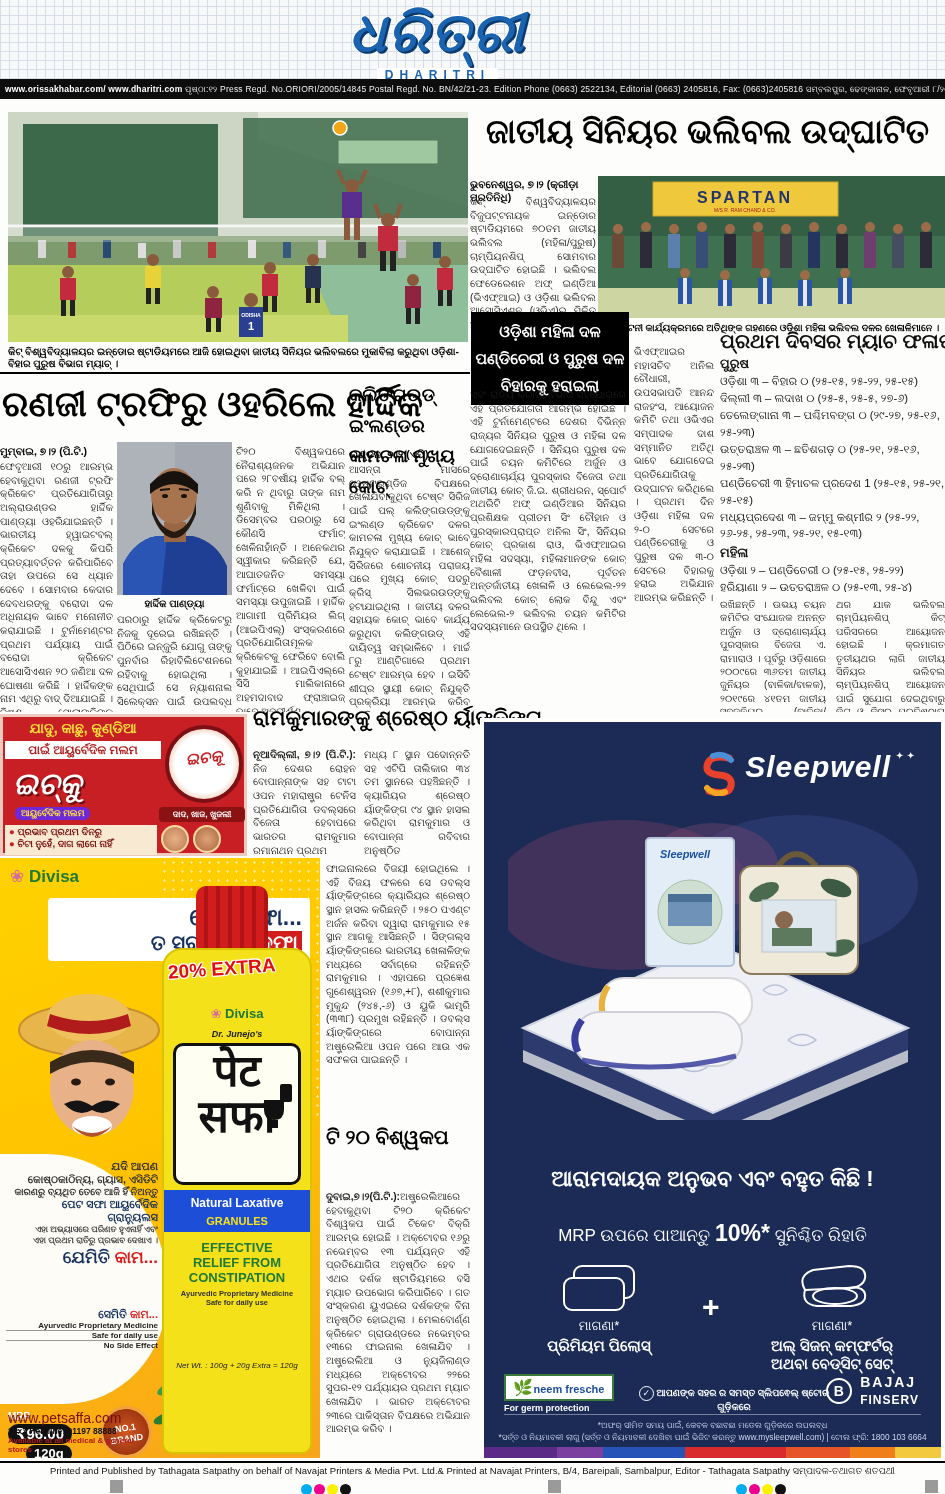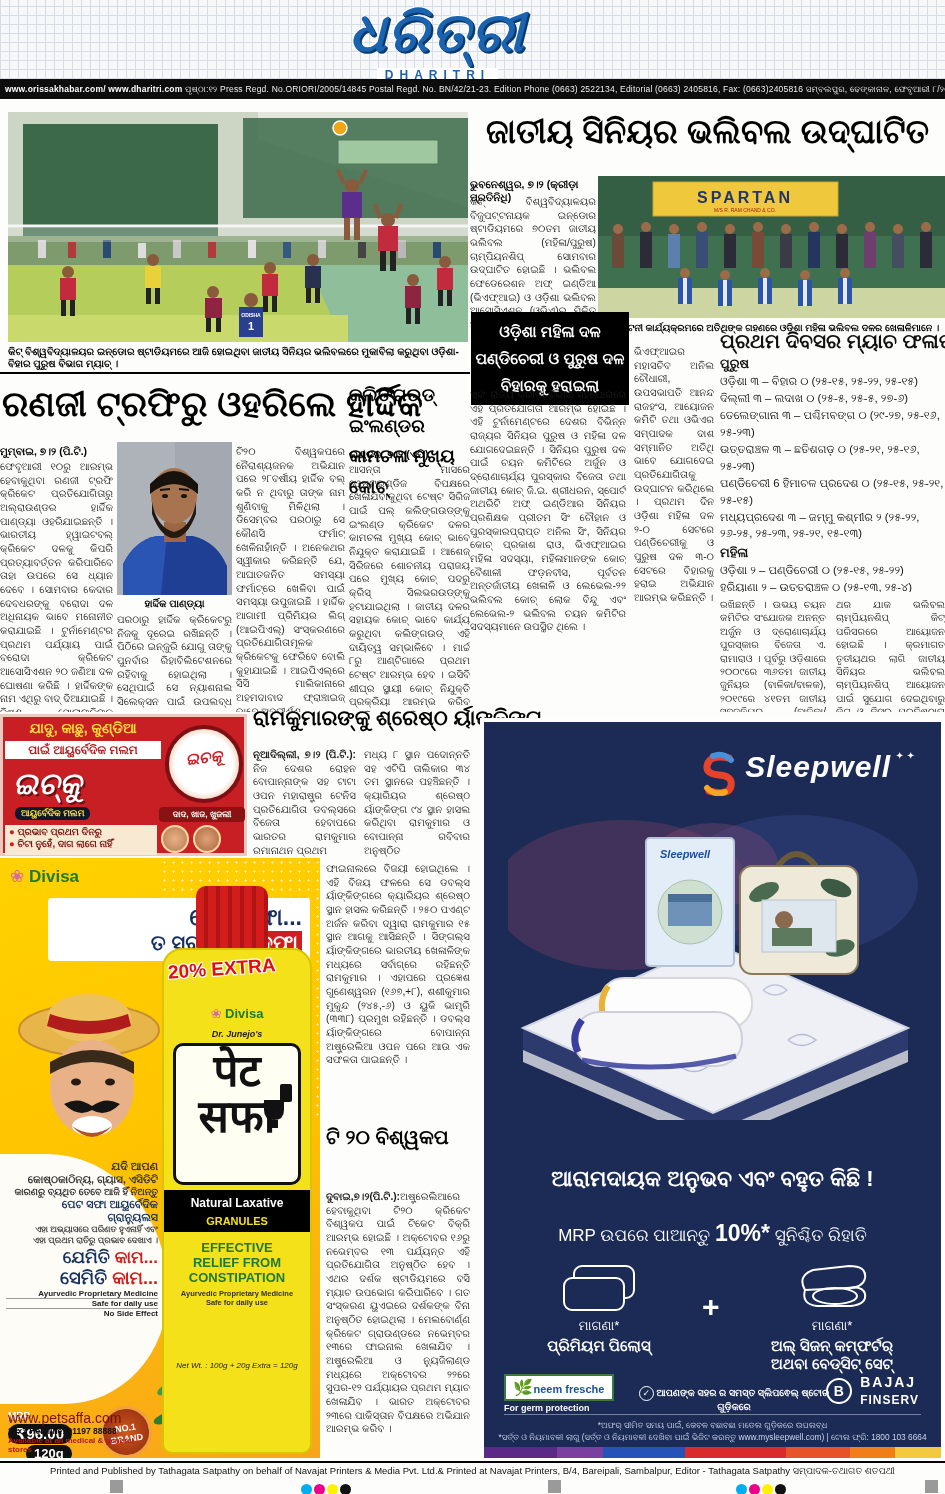--- a/index.html
+++ b/index.html
@@ -271,21 +271,21 @@
   <div class="abs body-text" style="left:634px;top:345px;width:80px;height:367px;">ଭିଏଫ୍ଆଇର ମହାସଚିବ ଅନିଲ ଚୌଧାରୀ, ଉପସଭାପତି ଆନନ୍ଦ ରାଜହଂସ, ଆୟୋଜନ କମିଟି ତଥା ଓଭିଏର ସମ୍ପାଦକ ଦାଶ ସମ୍ମାନିତ ଅତିଥି ଭାବେ ଯୋଗଦେଇ ପ୍ରତିଯୋଗିତାକୁ ଉଦ୍‌ଘାଟନ କରିଥିଲେ । ପ୍ରଥମ ଦିନ ଓଡ଼ିଶା ମହିଳା ଦଳ ୨-୦ ସେଟରେ ପଣ୍ଡିଚେରୀକୁ ଓ ପୁରୁଷ ଦଳ ୩-୦ ସେଟରେ ବିହାରକୁ ହରାଇ ଅଭିଯାନ ଆରମ୍ଭ କରିଛନ୍ତି ।</div>
 
   <div class="abs" style="left:720px;top:330px;width:225px;height:262px;overflow:hidden;">
     <div class="res-title">ପ୍ରଥମ ଦିବସର ମ୍ୟାଚ ଫଳାଫଳ</div>
     <div class="res-label">ପୁରୁଷ</div>
     <div>
         <div class="res-line">ଓଡ଼ିଶା ୩ – ବିହାର ୦ (୨୫-୧୫, ୨୫-୨୨, ୨୫-୧୫)</div>
         <div class="res-line">ଦିଲ୍ଲୀ ୩ – ଲଦାଖ ୦ (୨୫-୫, ୨୫-୫, ୨୭-୬)</div>
         <div class="res-line">ତେଲେଙ୍ଗାନା ୩ – ପଶ୍ଚିମବଙ୍ଗ ୦ (୨୯-୨୭, ୨୫-୧୬, ୨୫-୨୩)</div>
         <div class="res-line">ଉତ୍ତରାଞ୍ଚଳ ୩ – ଛତିଶଗଡ଼ ୦ (୨୫-୨୧, ୨୫-୧୬, ୨୫-୨୩)</div>
-        <div class="res-line">ପଣ୍ଡିଚେରୀ 6 ହିମାଚଳ ପ୍ରଦେଶ ୦ (୨୫-୧୫, ୨୫-୨୧, ୨୫-୧୫)</div>
+        <div class="res-line">ପଣ୍ଡିଚେରୀ ୩ ହିମାଚଳ ପ୍ରଦେଶ 1 (୨୫-୧୫, ୨୫-୨୧, ୨୫-୧୫)</div>
         <div class="res-line">ମଧ୍ୟପ୍ରଦେଶ ୩ – ଜମ୍ମୁ କଶ୍ମୀର ୨ (୨୫-୨୨, ୨୬-୨୫, ୨୫-୨୩, ୨୫-୨୧, ୧୫-୧୩)</div>
       </div>
     <div class="res-label">ମହିଳା</div>
     <div>
         <div class="res-line">ଓଡ଼ିଶା ୨ – ପଣ୍ଡିଚେରୀ ୦ (୨୫-୧୫, ୨୫-୨୨)</div>
         <div class="res-line">ହରିୟାଣା ୨ – ଉତ୍ତରାଞ୍ଚଳ ୦ (୨୫-୧୩, ୨୫-୪)</div>
       </div>
 
   </div>
   <div class="abs body-text" style="left:720px;top:598px;width:106px;height:114px;font-size:10px;">ରଖିଛନ୍ତି । ଉଭୟ ଚୟନ କମିଟିର ସଂଯୋଜକ ଅନନ୍ତ ଅର୍ଜୁନ ଓ ଦ୍ରୋଣାଚାର୍ଯ୍ୟ ପୁରସ୍କାର ବିଜେତା ଏ. ରାମାରାଓ । ପୂର୍ବରୁ ଓଡ଼ିଶାରେ ୨୦୦୯ରେ ୩୬ତମ ଜାତୀୟ ଜୁନିୟର (ବାଳିକା/ବାଳକ), ୨୦୧୯ରେ ୪୧ତମ ଜାତୀୟ ସବ୍‌ଜୁନିୟର (ବାଳିକା/ବାଳକ), ୨୦୨୦-୨୧ରେ ୬୯ତମ ଜାତୀୟ ସିନିୟର ଚାମ୍ପିୟନଶିପ୍ ଅନୁଷ୍ଠିତ ହୋଇଛି । ଏଥରକୁ ମିଶାଇ ୫</div>
@@ -315,21 +315,21 @@
   <div class="abs body-text" style="left:236px;top:445px;width:109px;height:267px;">ଟି୨୦ ବିଶ୍ୱକପରେ ନୈରାଶ୍ୟଜନକ ଅଭିଯାନ ପରେ ୨୮ବର୍ଷୀୟ ହାର୍ଦ୍ଦିକ ବଲ୍ କରି ନ ଥିବାରୁ ତାଙ୍କ ନାମ ଶୁଣିବାକୁ ମିଳିଥିଲା । ଡିସେମ୍ବର ପରଠାରୁ ସେ କୌଣସି ଫର୍ମାଟ୍ ଖେଳିନାହାଁନ୍ତି । ଅନେକଥର ସ୍ୱୀକାର କରିଛନ୍ତି ଯେ, ଆଘାତଜନିତ ସମସ୍ୟା ଫର୍ମାଟ୍‌ରେ ଖେଳିବା ପାଇଁ ସମସ୍ୟା ଉପୁଜାଇଛି । ହାର୍ଦ୍ଦିକ ଆଗାମୀ ପ୍ରିମିୟର ଲିଗ୍ (ଆଇପିଏଲ୍) ସଂସ୍କରଣରେ ପ୍ରତିଯୋଗିତାମୂଳକ କ୍ରିକେଟକୁ ଫେରିବେ ବୋଲି କୁହାଯାଇଛି । ଆଇପିଏଲ୍‌ରେ ସିସି ମାଲିକାନାରେ ଅହମଦାବାଦ ଫ୍ରାଞ୍ଚାଇଜ୍ ଭାବେ ଅବତୀର୍ଣ୍ଣ</div>
 
   <div class="abs headline" style="left:349px;top:380px;width:121px;font-size:18px;line-height:1.7;">କଲିଙ୍ଗଉଡ୍ ଇଂଲଣ୍ଡର କାମଚଳା ମୁଖ୍ୟ କୋଚ୍</div>
   <div class="abs dateline" style="left:349px;top:448px;width:121px;">ଲଣ୍ଡନ, ୭।୨ (ଏପି)</div>
   <div class="abs body-text" style="left:349px;top:463px;width:121px;height:249px;">ଆସନ୍ତା ମାସରେ ୱେଷ୍ଟଇଣ୍ଡିଜ ବିପକ୍ଷରେ ଖେଳାଯିବାକୁଥିବା ଟେଷ୍ଟ ସିରିଜ ପାଇଁ ପଲ୍ କଲିଙ୍ଗଉଡ୍‌ଙ୍କୁ ଇଂଲଣ୍ଡ କ୍ରିକେଟ ଦଳର କାମଚଳା ମୁଖ୍ୟ କୋଚ୍ ଭାବେ ନିଯୁକ୍ତ କରାଯାଇଛି । ଆଶେଜ୍ ସିରିଜରେ ଶୋଚନୀୟ ପରାଜୟ ପରେ ମୁଖ୍ୟ କୋଚ୍ ପଦରୁ କ୍ରିସ୍ ସିଲଭରଉଡ୍‌ଙ୍କୁ ହଟାଯାଇଥିଲା । ଜାତୀୟ ଦଳର ସହାୟକ କୋଚ୍ ଭାବେ କାର୍ଯ୍ୟ କରୁଥିବା କଲିଙ୍ଗଉଡ୍ ଏହି ଦାୟିତ୍ୱ ସମ୍ଭାଳିବେ । ମାର୍ଚ୍ଚ ୮ରୁ ଆଣ୍ଟିଗାରେ ପ୍ରଥମ ଟେଷ୍ଟ ଆରମ୍ଭ ହେବ । ଇସିବି ଶୀଘ୍ର ସ୍ଥାୟୀ କୋଚ୍ ନିଯୁକ୍ତି ପ୍ରକ୍ରିୟା ଆରମ୍ଭ କରିବ ବୋଲି କୁହାଯାଇଛି ।</div>
 
   <div class="abs itchku" style="left:0;top:714px;width:247px;height:142px;padding-left:32px;">
     <div class="abs ctr" style="left:0;top:3px;width:160px;font-size:14px;font-weight:bold;color:#ffe23a;">ଯାଦୁ, କାଛୁ, କୁଣ୍ଡିଆ</div>
     <div class="abs ctr" style="left:2px;top:24px;width:156px;background:#fff;font-size:12px;font-weight:bold;color:#b01c1c;padding:2px 0;">ପାଇଁ ଆୟୁର୍ବେଦିକ ମଲମ</div>
     <div class="abs" style="left:10px;top:50px;font-size:30px;font-weight:bold;color:#fff;font-style:italic;text-shadow:2px 2px 0 #6e0d0d;">ଇଚ୍‌କୁ</div>
-    <div class="abs" style="left:12px;top:90px;font-size:9px;font-weight:bold;color:#ffe23a;background:#0f172a;padding:1px 6px;border-radius:6px;">ଆୟୁର୍ବେଦିକ ମଲମ</div>
+    <div class="abs" style="left:12px;top:90px;font-size:9px;font-weight:bold;color:#ffe23a;background:#6d28d9;padding:1px 6px;border-radius:6px;">ଆୟୁର୍ବେଦିକ ମଲମ</div>
     <div class="abs" style="left:2px;top:108px;width:152px;height:30px;background:#f7e9d2;padding:1px 4px;box-sizing:border-box;">
       <div style="font-size:9.5px;font-weight:bold;color:#7a1010;"><span style="color:#c81f25;">●</span> <span>ପ୍ରଭାବ ପ୍ରଥମ ଦିନରୁ</span></div>
       <div style="font-size:9.5px;font-weight:bold;color:#7a1010;"><span style="color:#c81f25;">●</span> <span>ଚିଟା ନୁହେଁ, ଦାଗ ଲାଗେ ନାହିଁ</span></div>
     </div>
     <div class="abs" style="left:162px;top:8px;width:78px;height:78px;border-radius:50%;background:radial-gradient(#fff 58%,#f3d8c6 72%,#a01318 74%);border:4px solid #7e0f14;box-sizing:border-box;">
       <div class="ctr" style="margin-top:20px;font-size:16px;font-weight:bold;color:#c81f25;font-style:italic;transform:rotate(-6deg);">ଇଚକୂ</div>
     </div>
     <div class="abs ctr" style="left:156px;top:90px;width:86px;background:#8a1212;color:#fff;font-size:8.5px;font-weight:bold;padding:2px 0;border-radius:4px;">ଦାଦ, ଖାଜ, ଖୁଜଲୀ</div>
     <div class="abs" style="left:158px;top:108px;">
       <span style="display:inline-block;width:24px;height:24px;border-radius:50%;background:radial-gradient(#e8b188,#b97a52);border:2px solid #ffd9a0;"></span>
@@ -374,21 +374,21 @@
 
     <div class="abs ps-blob" style="left:0;top:296px;width:168px;height:250px;padding:6px 10px 0 6px;box-sizing:border-box;text-align:right;">
       <div style="font-size:11px;font-weight:bold;color:#333;">ଯଦି ଆପଣ</div>
       <div style="font-size:10.5px;font-weight:bold;color:#333;">କୋଷ୍ଠକାଠିନ୍ୟ, ଗ୍ୟାସ, ଏସିଡିଟି</div>
       <div style="font-size:9.5px;font-weight:bold;color:#333;">କାରଣରୁ ବ୍ୟଥିତ ତେବେ ଆଜି ହିଁ ନିଅନ୍ତୁ</div>
       <div style="font-size:11px;font-weight:bold;color:#16315e;">ପେଟ ସଫା ଆୟୁର୍ବେଦିକ</div>
       <div style="font-size:11px;font-weight:bold;color:#16315e;">ଗ୍ରାନ୍ୟୁଲସ</div>
       <div style="font-size:8.5px;font-weight:bold;color:#444;">ଏହା ଅଭ୍ୟାସରେ ପରିଣତ ହୁଏନାହିଁ ଏବଂ</div>
       <div style="font-size:8.5px;font-weight:bold;color:#444;">ଏହା ପ୍ରଥମ ରାତିରୁ ପ୍ରଭାବ ଦେଖାଏ ।</div>
       <div style="font-size:17px;font-weight:bold;color:#16315e;margin-top:2px;"><span>ଯେମିତି</span> <span style="color:#d31c1c;">କାମ...</span></div>
-      <div style="font-size:18px;font-weight:bold;color:#16315e;"><span>ସେମିତି</span> <span style="color:#d31c1c;">କାମ...</span></div>
+      <div style="font-size:11px;font-weight:bold;color:#16315e;margin-top:40px;"><span>ସେମିତି</span> <span style="color:#d31c1c;">କାମ...</span></div>
       <div style="font-size:8px;font-weight:bold;color:#222;border-bottom:1px solid #999;">Ayurvedic Proprietary Medicine</div>
       <div style="font-size:8px;font-weight:bold;color:#222;border-bottom:1px solid #999;">Safe for daily use</div>
       <div style="font-size:8px;font-weight:bold;color:#222;">No Side Effect</div>
     </div>
     <div class="abs" style="left:8px;top:548px;">
       <span style="font-size:10px;font-weight:bold;color:#fff;text-shadow:1px 1px 0 #b06000;">MRP</span><br>
       <span class="pill" style="display:inline-block;padding:1px 8px;font-size:15px;">₹96.00</span><br>
       <span class="pill" style="display:inline-block;padding:1px 8px;font-size:13px;margin-left:18px;">120g</span>
     </div>
     <div class="abs badge" style="left:100px;top:548px;width:52px;height:52px;font-size:9px;line-height:1.2;padding-top:14px;box-sizing:border-box;transform:rotate(-8deg);">
@@ -421,21 +421,21 @@
       <div class="ctr" style="font-size:9px;font-style:italic;font-weight:bold;color:#222;margin-top:8px;">Dr. Junejo's</div>
       <div style="margin:4px auto 0 auto;width:122px;height:136px;background:#fffef2;border:3px solid #111;border-radius:10px;text-align:center;position:relative;">
         <div style="font-size:44px;font-weight:bold;color:#111;line-height:1.05;margin-top:2px;">पेट</div>
         <div style="font-size:45px;font-weight:bold;color:#111;line-height:1.0;">सफा</div>
         <svg class="abs" style="right:2px;top:38px;" width="34" height="44" viewBox="0 0 34 44">
           <rect x="18" y="0" width="12" height="18" rx="2" fill="#111"></rect>
           <path d="M2,16 L22,16 L22,26 Q22,36 12,36 Q2,36 2,26 Z" fill="#111"></path>
           <rect x="8" y="36" width="8" height="8" fill="#111"></rect>
         </svg>
       </div>
-      <div class="ctr" style="margin-top:5px;background:#000000;padding:3px 0;">
+      <div class="ctr" style="margin-top:5px;background:#1d4ed8;padding:3px 0;">
         <span style="font-size:12px;font-weight:bold;color:#fff;">Natural Laxative</span>
         <span style="font-size:11px;font-weight:bold;color:#f5e11a;">GRANULES</span>
       </div>
       <div class="ctr" style="margin-top:8px;font-size:13px;font-weight:bold;color:#1e7a35;width:110px;margin-left:auto;margin-right:auto;">EFFECTIVE RELIEF FROM CONSTIPATION</div>
       <div class="ctr" style="margin-top:4px;font-size:7.5px;font-weight:bold;color:#333;">Ayurvedic Proprietary Medicine</div>
       <div class="ctr" style="font-size:7.5px;font-weight:bold;color:#333;">Safe for daily use</div>
       <div class="ctr" style="margin-top:54px;font-size:8px;font-style:italic;color:#222;">Net Wt. : 100g + 20g Extra = 120g</div>
     </div>
     <div class="abs" style="left:168px;top:100px;font-size:19px;font-weight:bold;color:#e01010;text-shadow:-1px -1px 0 #fff,1px -1px 0 #fff,-1px 1px 0 #fff,1px 1px 0 #fff;transform:rotate(-4deg);">20% EXTRA</div>
   </div>

